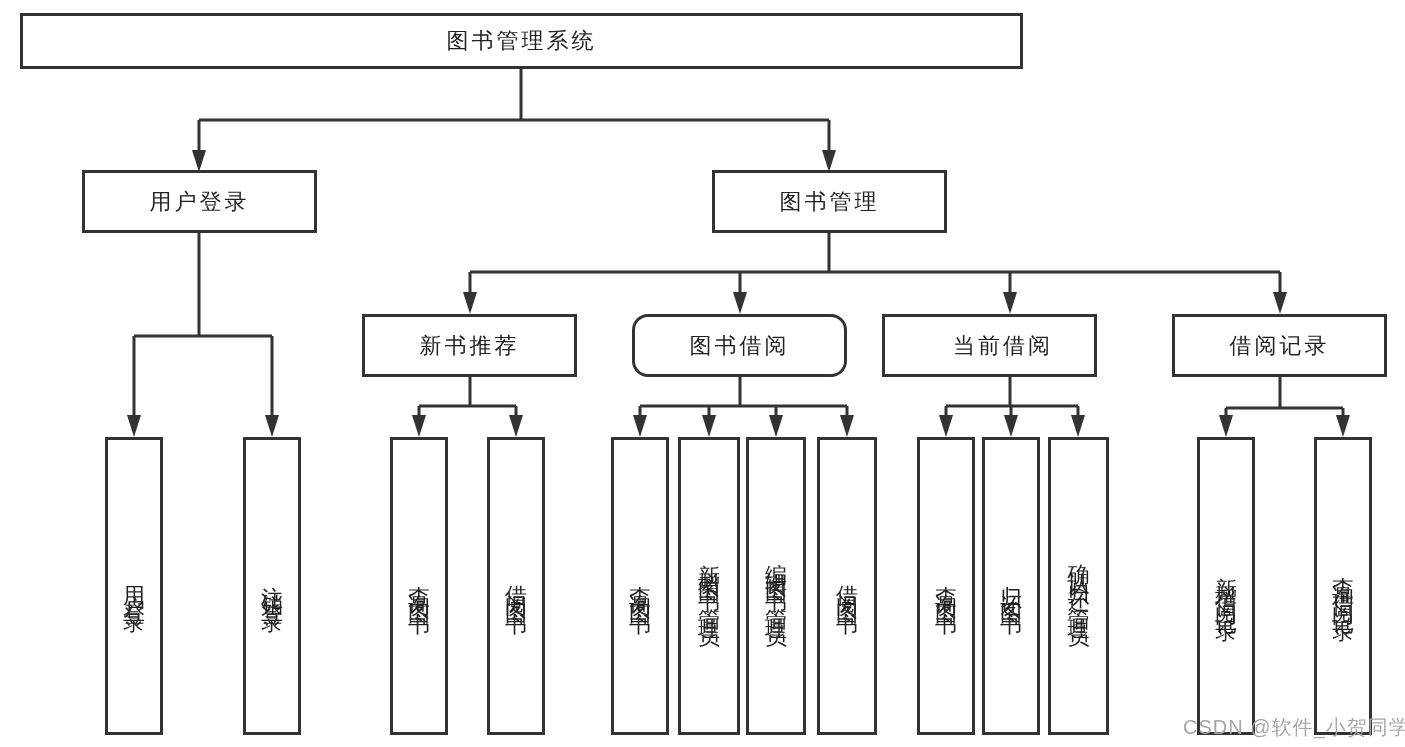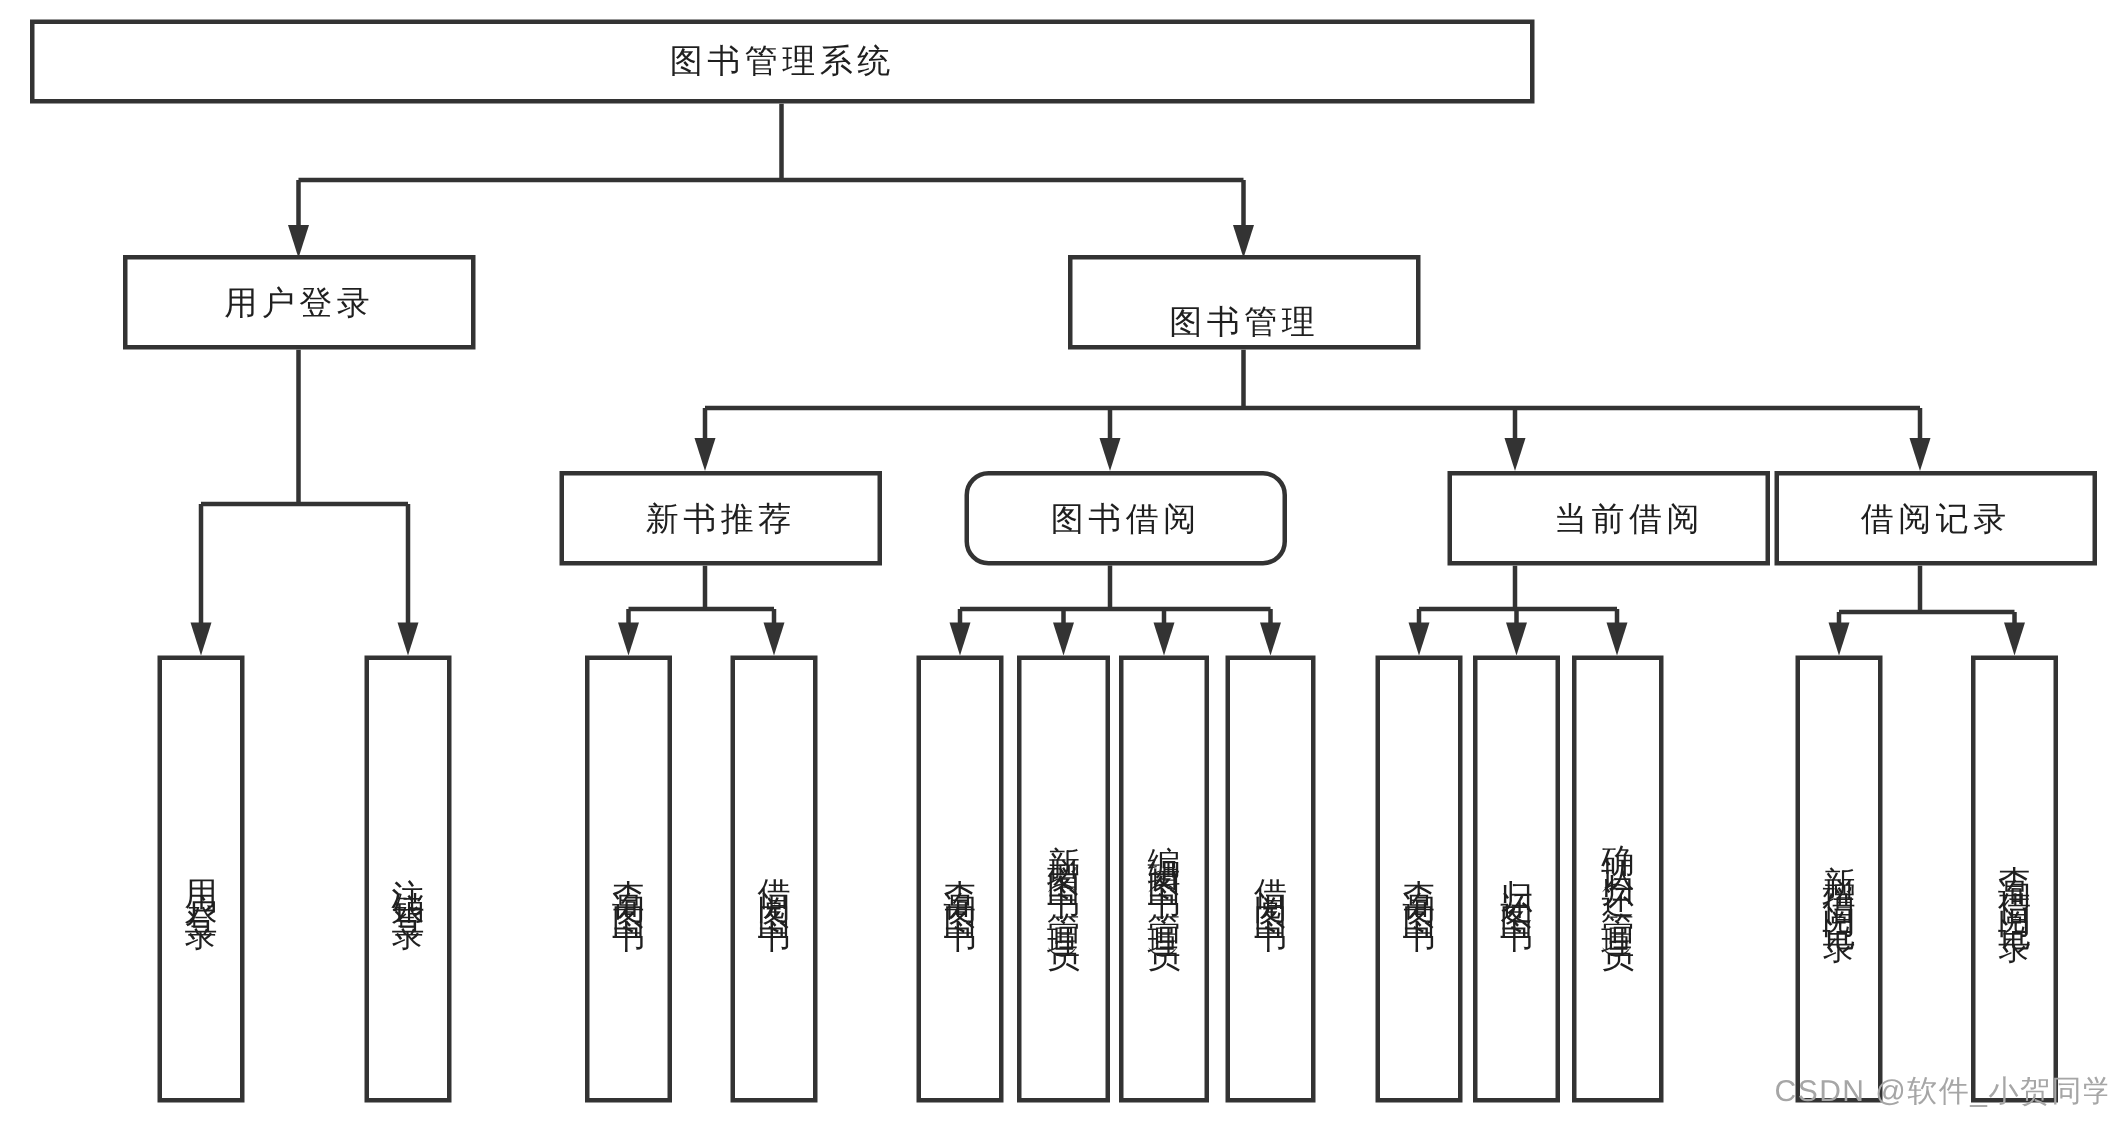--- a/index.html
+++ b/index.html
@@ -30,21 +30,21 @@
     align-items: center;
     justify-content: center;
     color: #1f1f1f;
     font-size: 22px;
     letter-spacing: 3px;
     white-space: nowrap;
     z-index: 2;
   }
   .node-root   { left: 20px;  top: 13px;  width: 1003px; height: 56px; }
   .node-l2     { top: 170px; height: 63px; width: 235px; }
-  .node-l3     { top: 314px; height: 63px; width: 215px; margin-left: 11px; }
+  .node-l3     { top: 314px; height: 63px; width: 215px; }
   .leaf        { top: 437px; height: 298px; }
   .vtext {
     writing-mode: vertical-rl;
     letter-spacing: 9px;
     line-height: 1;
     font-size: 22px;
   }
   .watermark {
     position: absolute;
     left: 1183px;
@@ -101,31 +101,31 @@
     </g>
   </svg>
 
   <div class="node node-root">
     <span>图书管理系统</span>
   </div>
 
   <div class="node node-l2" style="left:82px;">
     <span>用户登录</span>
   </div>
-  <div class="node node-l2" style="left:712px;align-items:flex-end;">
+  <div class="node node-l2" style="left:712px;">
     <span>图书管理</span>
   </div>
 
   <div class="node node-l3" style="left:362px;">
     <span>新书推荐</span>
   </div>
   <div class="node node-l3" style="left:632px;border-radius:16px;">
     <span>图书借阅</span>
   </div>
-  <div class="node node-l3" style="left:954px;padding-left:27px;">
+  <div class="node node-l3" style="left:882px;padding-left:27px;">
     <span>当前借阅</span>
   </div>
   <div class="node node-l3" style="left:1172px;">
     <span>借阅记录</span>
   </div>
 
   <div class="node leaf" style="left:105px;width:58px;">
     <span class="vtext">用户登录</span>
   </div>
   <div class="node leaf" style="left:243px;width:58px;">

